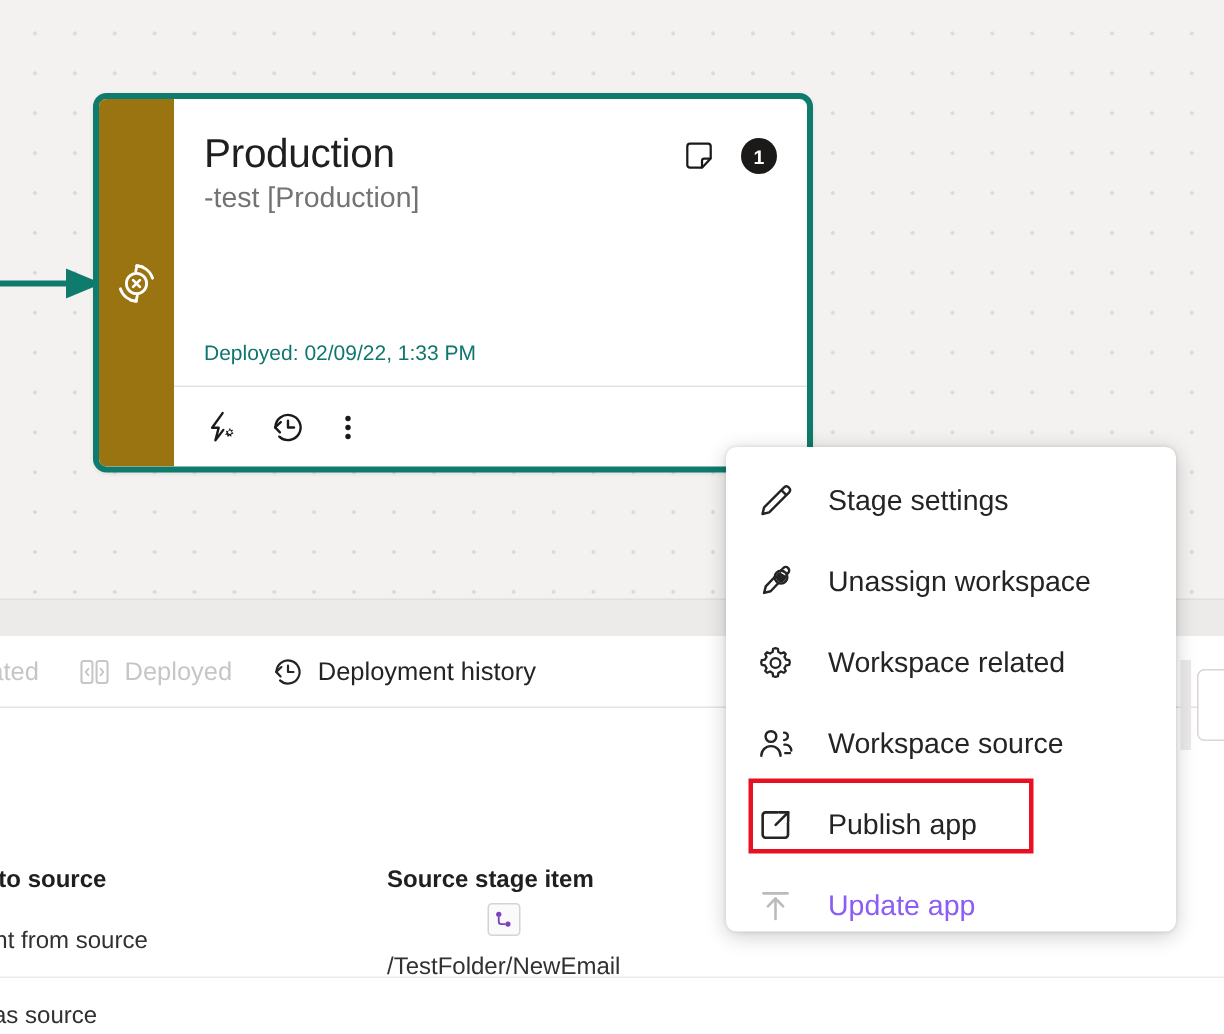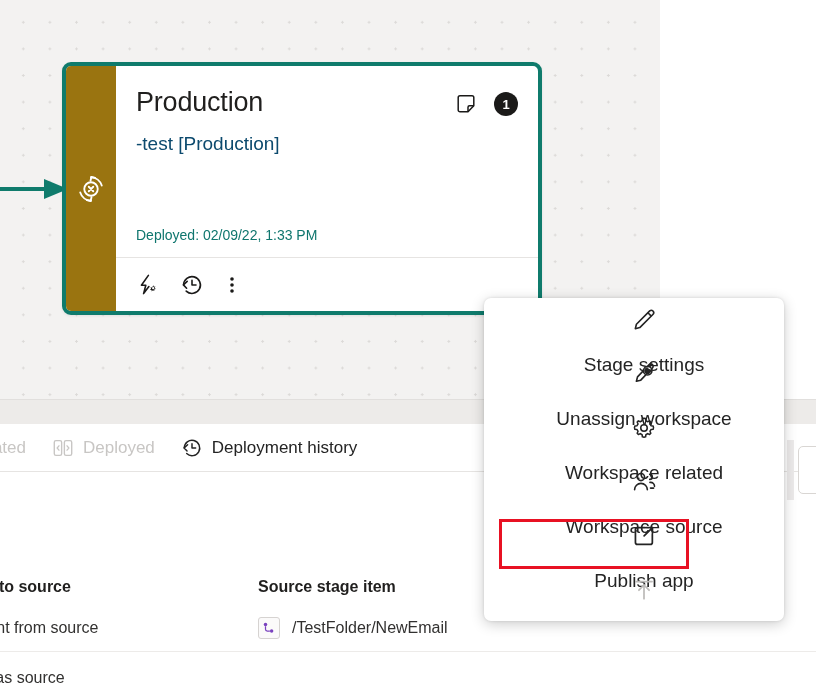--- a/index.html
+++ b/index.html
@@ -7,21 +7,21 @@
     margin: 0; padding: 0;
     width: 816px; height: 689px;
     overflow: hidden;
     font-family: "Liberation Sans", sans-serif;
     background: #ffffff;
   }
   #root { position: relative; width: 816px; height: 689px; overflow: hidden; }
 
   
   .canvas {
-    position: absolute; left: 0; top: 0; width: 660px; height: 399px;
+    position: absolute; left: 0; top: 0; width: 816px; height: 399px;
     background-color: #f3f2f1;
     background-image: radial-gradient(#dcdad8 1.1px, transparent 1.2px);
     background-size: 26.6px 26.6px;
     background-position: 10px 9px;
   }
 
   
   .connector { position: absolute; left: 0; top: 176px; width: 70px; height: 26px; }
 
   
@@ -56,22 +56,22 @@
   .title-actions { display: flex; align-items: center; gap: 16px; padding-top: 4px; }
   .note-icon { width: 24px; height: 24px; }
   .count-badge {
     width: 24px; height: 24px; border-radius: 50%;
     background: #1b1a19; color: #ffffff;
     font-size: 13px; font-weight: 600;
     display: flex; align-items: center; justify-content: center;
     line-height: 1;
   }
   .stage-subtitle {
-    margin-top: 15px;
-    font-size: 19px; color: #0c4a6e;
+    margin-top: 4px;
+    font-size: 19px; color: #737373;
     line-height: 1.2; white-space: nowrap;
   }
   .stage-deployed {
     position: absolute; left: 20px; bottom: 14px;
     font-size: 14px; color: #0f766e;
   }
   .stage-footer {
     flex: 0 0 54px; height: 54px;
     border-top: 1px solid #e6e4e2;
     display: flex; align-items: center;
@@ -119,21 +119,21 @@
   .th.c2 { position: absolute; left: 258px; text-align: right; }
   .row {
     position: absolute; left: 0; width: 816px; height: 48px;
     display: flex; align-items: center;
     border-bottom: 1px solid #edebe9;
   }
   .row.r1 { top: 132px; }
   .row.r2 { top: 182px; border-bottom: none; }
   .cell { font-size: 16px; color: #323130; white-space: nowrap; }
   .cell.c1 { position: absolute; left: -18px; }
-  .cell.c2 { position: absolute; left: 258px; display: flex; align-items: center; gap: 12px; }
+  .cell.c2 { position: absolute; left: 258px; display: flex; align-items: center; gap: 12px; flex-direction: column; }
   .item-ico {
     width: 22px; height: 22px; flex: 0 0 22px;
     border: 1px solid #d6d3d1; border-radius: 3px;
     background: #fbfafa;
     display: flex; align-items: center; justify-content: center;
   }
 
   
   .edge-panel {
     position: absolute; left: 798px; top: 446px;
@@ -152,21 +152,20 @@
     background: #ffffff; border-radius: 7px;
     box-shadow: 0 3px 14px rgba(0,0,0,.20), 0 0 3px rgba(0,0,0,.12);
     padding: 9px 0 9px 0;
     overflow: hidden;
   }
   .mi {
     height: 54px; display: flex; align-items: center;
     padding-left: 20px; gap: 22px;
     font-size: 19px; color: #242424;
     position: relative;
-    flex-direction: column;
   }
   .mi.disabled { color: #8b5cf6; }
   .mi .mico { width: 26px; height: 26px; flex: 0 0 26px; display: block; }
   .mi-label { line-height: 1; }
   .highlight-box {
     position: absolute; left: 15px; top: 221px;
     width: 190px; height: 50px;
     border: 3px solid #e81123;
     pointer-events: none;
   }

